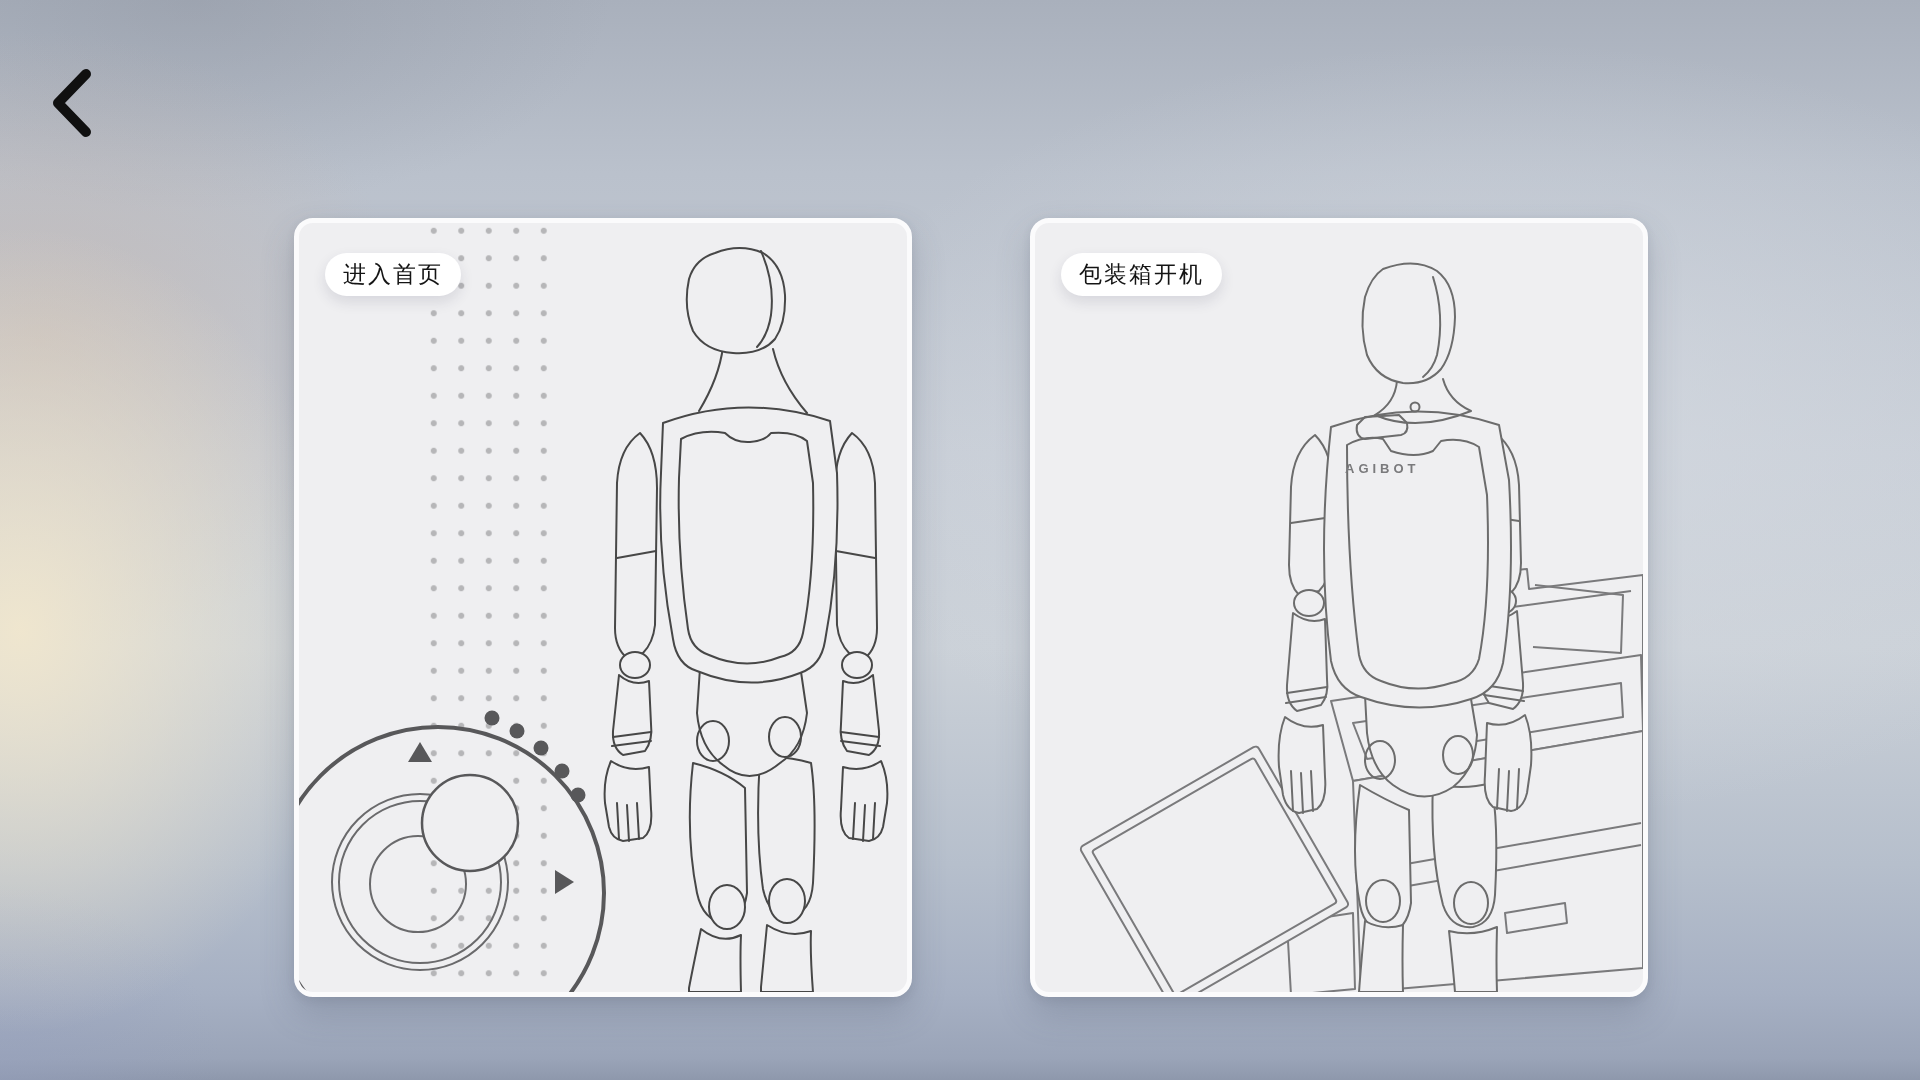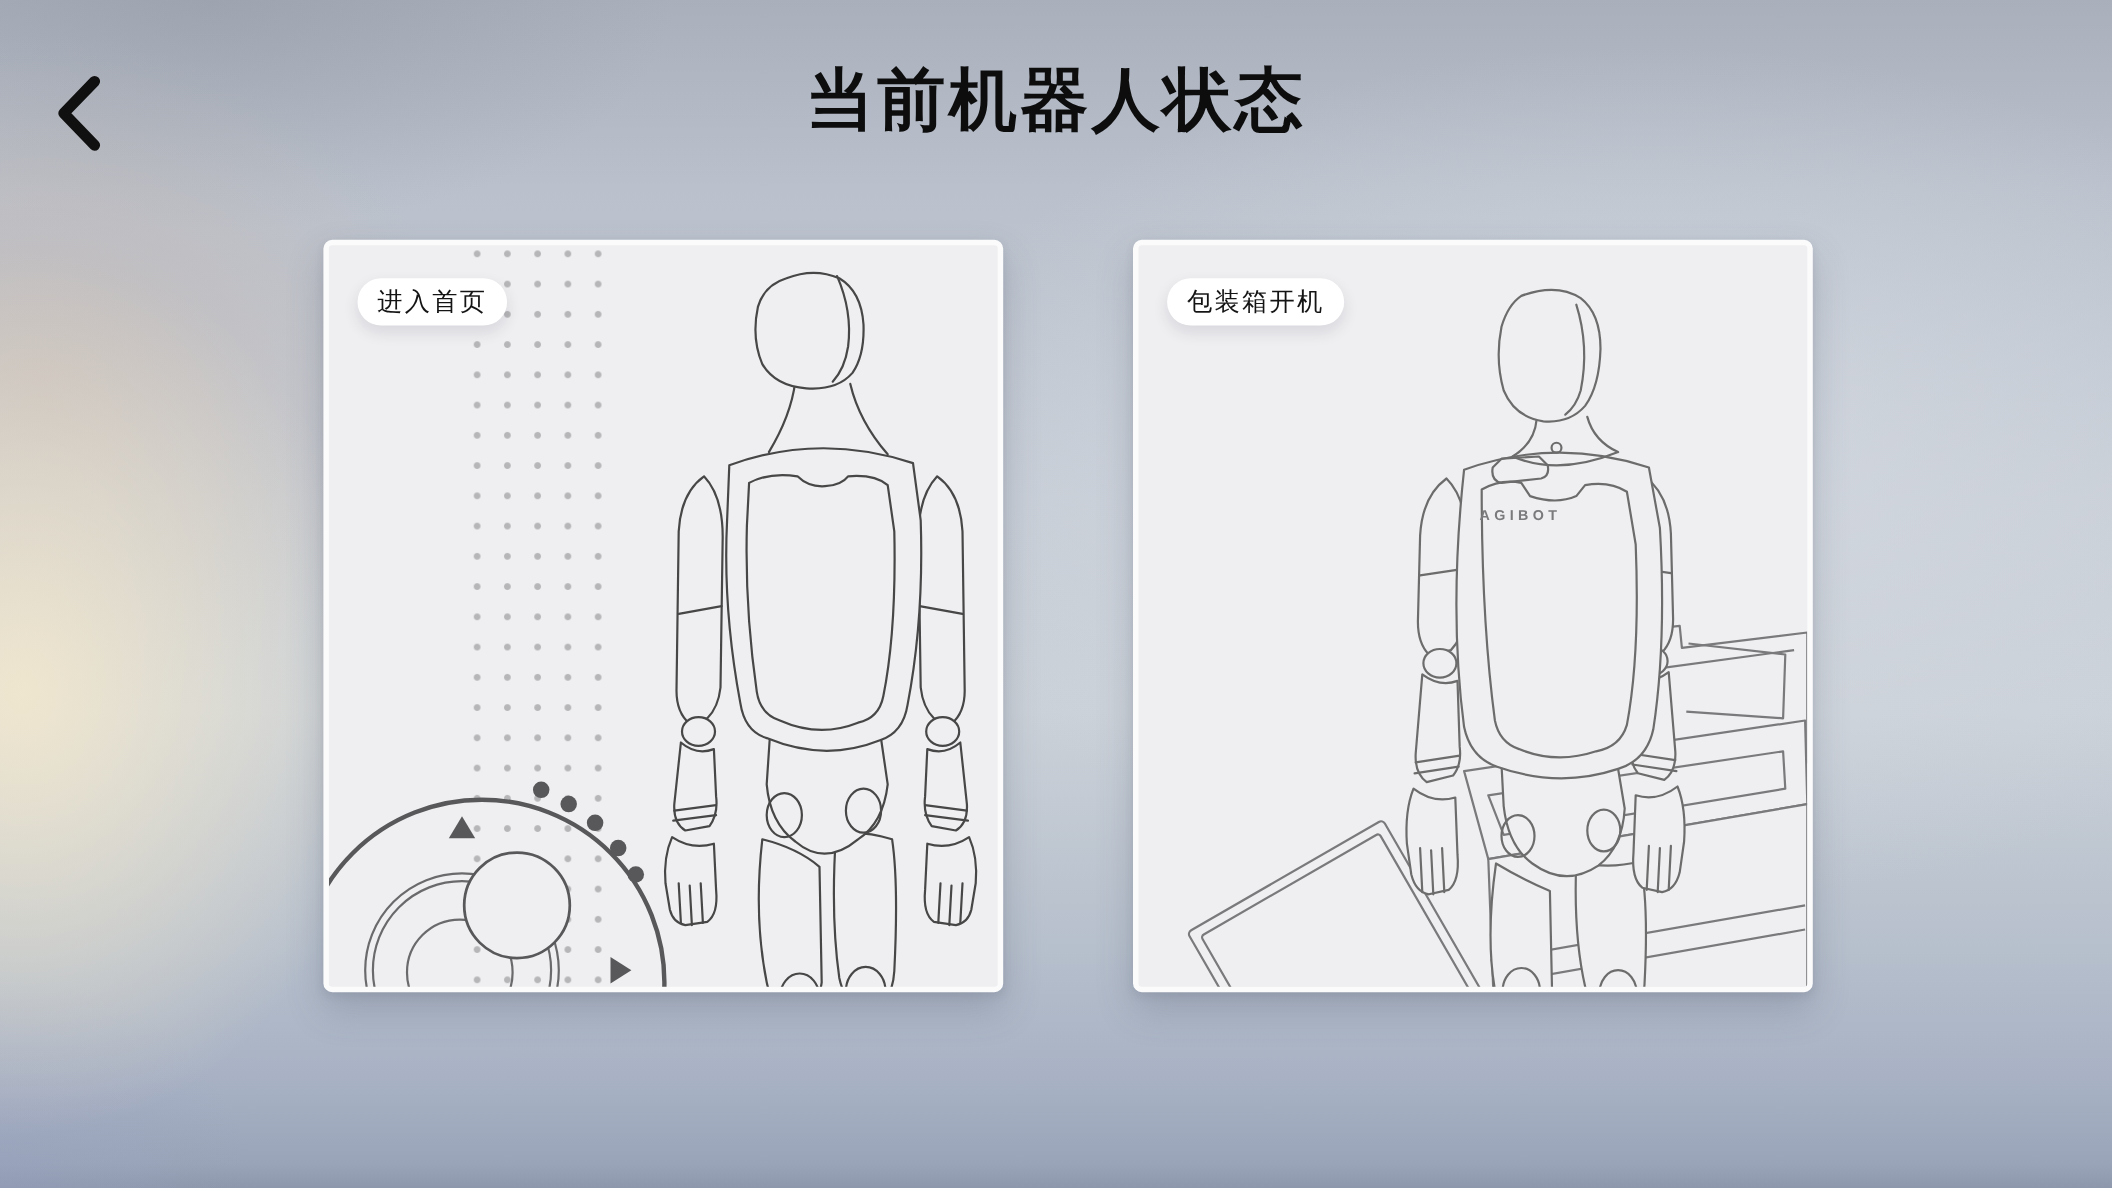--- a/index.html
+++ b/index.html
@@ -17,22 +17,22 @@
   }
   .back-btn {
     position:absolute; left:40px; top:62px; width:64px; height:78px;
     background:transparent; border:none; cursor:pointer; padding:0;
   }
   .page-title {
     position:absolute; left:0; right:0; top:58px; text-align:center;
     font-size:62px; line-height:1.1; font-weight:700; color:#0d0d0d; letter-spacing:3px;
   }
   .card {
-    position:absolute; top:218px; width:618px; height:684px;
-    background:#efeff1; border:5px solid #fbfbfc; border-radius:8px;
+    position:absolute; top:218px; width:618px; height:779px;
+    background:#efeff1; border:5px solid #fbfbfc; border-radius:19px;
     box-shadow:0 16px 34px rgba(70,80,102,0.24), 0 3px 8px rgba(70,80,102,0.12);
     overflow:hidden; cursor:pointer;
   }
   .card-left  { left:294px; }
   .card-right { left:1010px;margin-left:20px; }
   .badge {
     position:absolute; left:26px; top:30px; z-index:6;
     background:#ffffff; border-radius:24px; padding:10px 18px;
     font-size:23px; line-height:1; color:#141414; letter-spacing:2px;
     box-shadow:0 6px 14px rgba(40,45,70,0.12);
@@ -63,21 +63,20 @@
 <body>
 
 <div class="stage">
 
   <button class="back-btn" aria-label="back">
     <svg width="64" height="78" viewBox="0 0 64 78">
       <polyline points="46,12 18,41 46,70" fill="none" stroke="#101010" stroke-width="10" stroke-linecap="round" stroke-linejoin="round"></polyline>
     </svg>
   </button>
 
-  <h1 class="page-title">当前机器人状态</h1>
 
   <div class="card card-left">
     <span class="badge">进入首页</span>
 
     <div class="dot-grid"></div>
 
     <svg class="layer" width="608" height="769" viewBox="0 0 608 769">
       <circle class="dialstroke" cx="139" cy="670" r="166"></circle>
       <circle class="dialthin" cx="121" cy="659" r="88"></circle>
       <circle class="dialthin" cx="121" cy="659" r="81"></circle>

